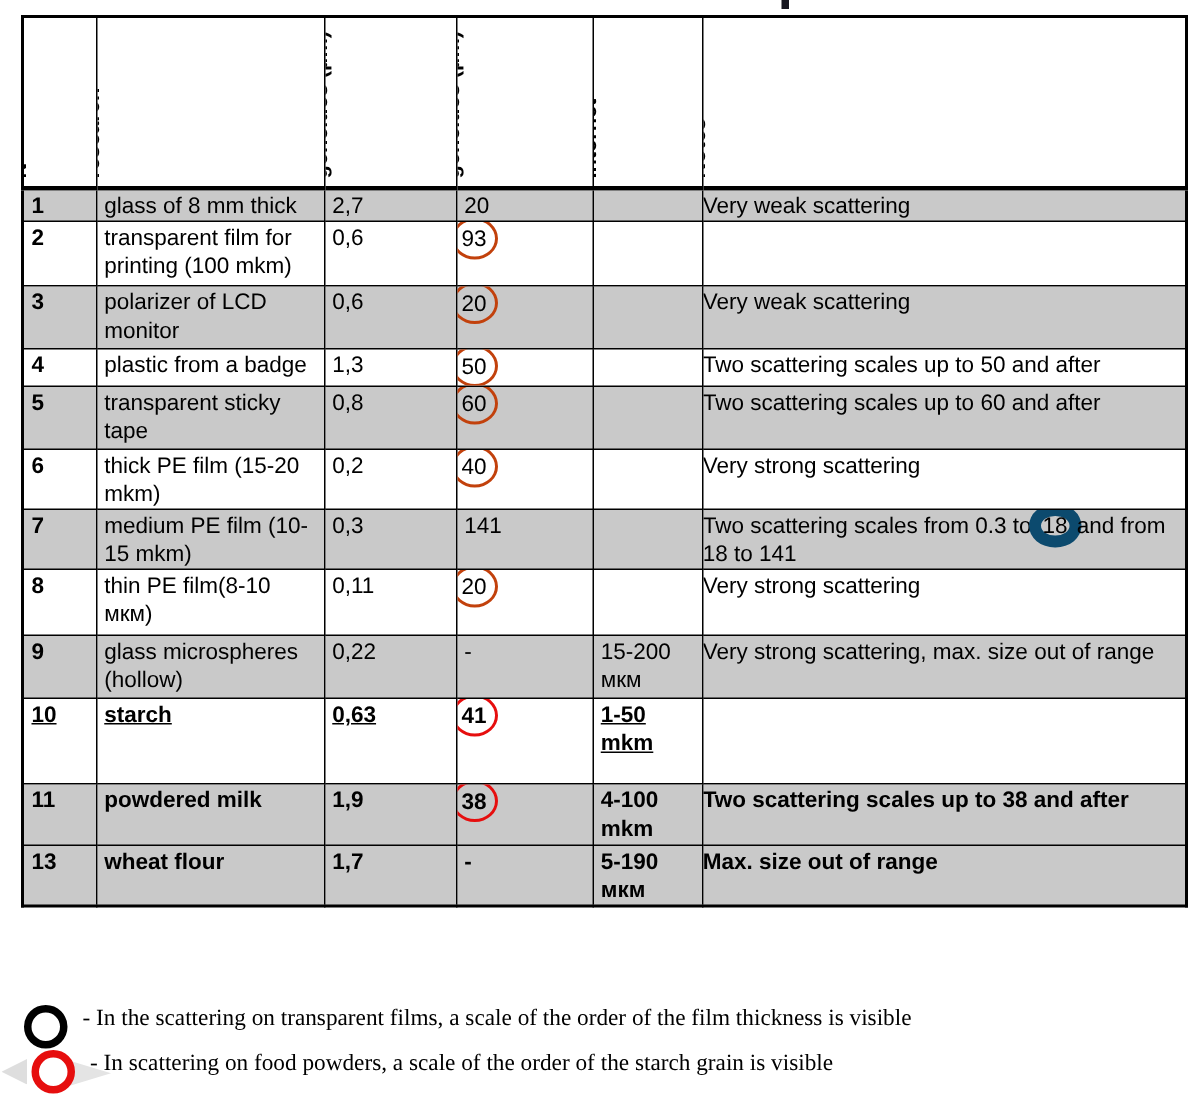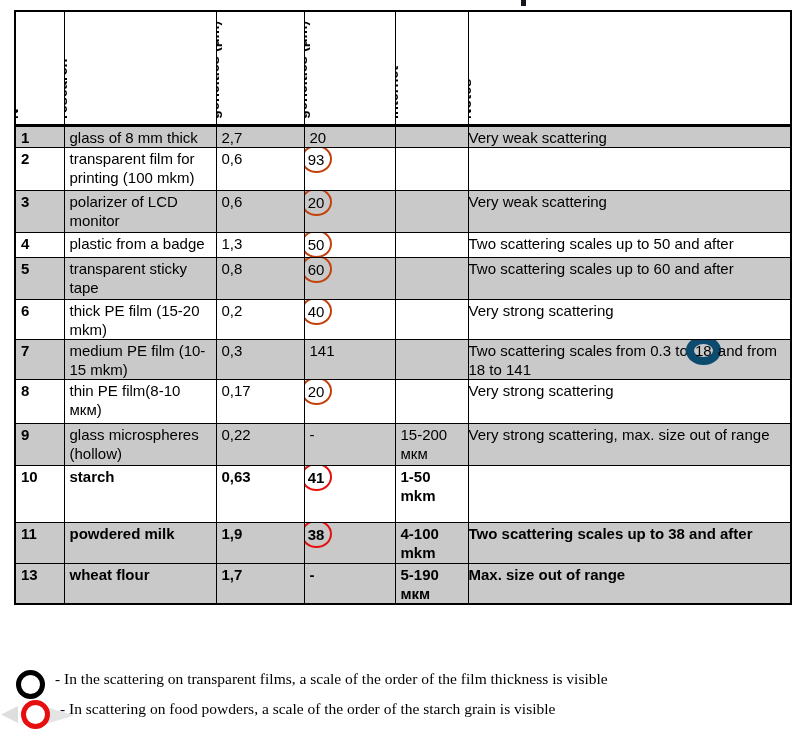--- a/index.html
+++ b/index.html
@@ -137,34 +137,34 @@
       <td class="c-n">7</td>
       <td class="c-object">medium PE film (10-15 mkm)</td>
       <td class="c-min1">0,3</td>
       <td class="c-min2">141</td>
       <td class="c-internet"></td>
       <td class="c-notes">Two scattering scales from 0.3 to <span class="ring-inline ">18</span> and from 18 to 141</td>
     </tr>
         <tr style="height: 44px;">
       <td class="c-n">8</td>
       <td class="c-object">thin PE film(8-10 мкм)</td>
-      <td class="c-min1">0,17</td>
+      <td class="c-min1">0,11</td>
       <td class="c-min2"><span class="ring ">20</span></td>
       <td class="c-internet"></td>
       <td class="c-notes">Very strong scattering</td>
     </tr>
         <tr class="shaded" style="height: 42px;">
       <td class="c-n">9</td>
       <td class="c-object">glass microspheres (hollow)</td>
       <td class="c-min1">0,22</td>
       <td class="c-min2">-</td>
       <td class="c-internet">15-200 мкм</td>
       <td class="c-notes">Very strong scattering, max. size out of range</td>
     </tr>
-        <tr class="bold" style="height: 57px;">
+        <tr class="bold" style="height: 57px; text-decoration: underline;">
       <td class="c-n">10</td>
       <td class="c-object">starch</td>
       <td class="c-min1">0,63</td>
       <td class="c-min2"><span class="ring red">41</span></td>
       <td class="c-internet">1-50 mkm</td>
       <td class="c-notes"></td>
     </tr>
         <tr class="shaded bold" style="height: 41px;">
       <td class="c-n">11</td>
       <td class="c-object">powdered milk</td>

